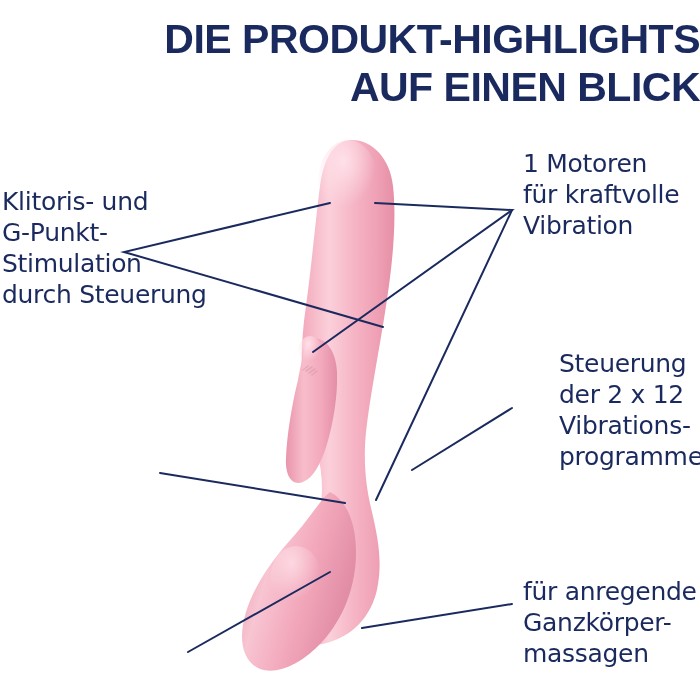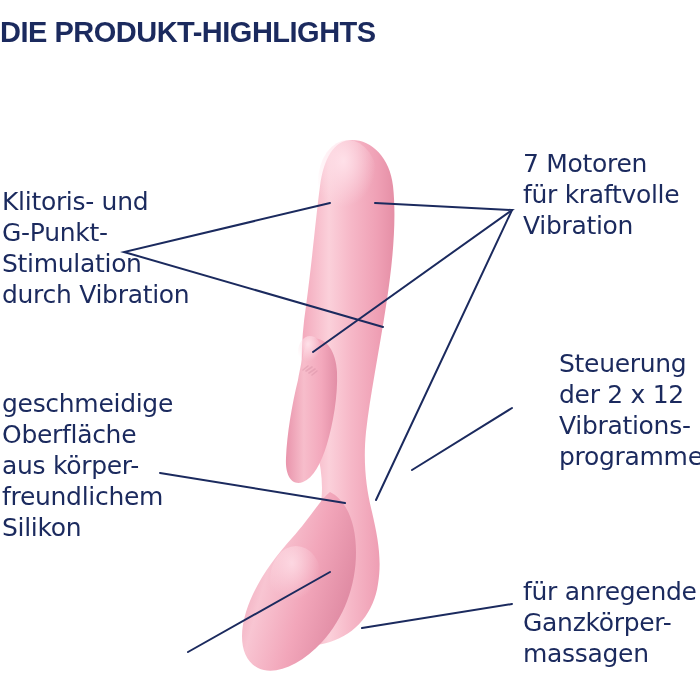--- a/index.html
+++ b/index.html
@@ -4,22 +4,22 @@
 <style>
   html,body{margin:0;padding:0;}
   body{
     width:700px;height:700px;background:#ffffff;overflow:hidden;position:relative;
     font-family:"Liberation Sans",sans-serif;
   }
   #stage{position:absolute;inset:0;width:700px;height:700px;}
 
   
   .headline{
-    position:absolute;left:0;top:16px;width:700px;text-align:left;
-    color:#1b2a5e;font-weight:bold;font-size:29px;line-height:1.16;
+    position:absolute;left:0;top:16px;width:700px;text-align:right;
+    color:#1b2a5e;font-weight:bold;font-size:41px;line-height:1.16;
     letter-spacing:-0.5px;font-stretch:condensed;
     font-family:"Liberation Sans",sans-serif;
   }
   .headline .l2{display:block;}
 
   
   .label{
     position:absolute;color:#1b2a5e;font-size:25px;line-height:1.24;
     font-family:"DejaVu Sans",sans-serif;font-weight:400;
     letter-spacing:-0.3px;white-space:pre-line;
@@ -37,20 +37,21 @@
   
   #art{position:absolute;left:0;top:0;width:700px;height:700px;}
 </style>
 </head>
 <body>
 
 <div id="stage">
 
   <div class="headline">
     <span>DIE PRODUKT-HIGHLIGHTS</span>
+    <span class="l2">AUF EINEN BLICK</span>
   </div>
 
   <svg id="art" viewBox="0 0 700 700">
     <defs>
       <linearGradient id="bodyGrad" x1="0" y1="0" x2="1" y2="0">
         <stop offset="0%" stop-color="#eb96ad"></stop>
         <stop offset="18%" stop-color="#f3a9bc"></stop>
         <stop offset="42%" stop-color="#fbd0da"></stop>
         <stop offset="62%" stop-color="#f6b7c7"></stop>
         <stop offset="85%" stop-color="#efa0b5"></stop>
@@ -131,30 +132,25 @@
 
       <line x1="188" y1="652" x2="330" y2="572"></line>
 
       <line x1="512" y1="604" x2="362" y2="628"></line>
     </g>
   </svg>
 
   <div class="label left" id="label-clitoris">Klitoris- und
 G-Punkt-
 Stimulation
-durch Vibration</div>
-
-  <div class="label left" id="label-silicone">geschmeidige
-Oberfläche
-aus körper-
-freundlichem
-Silikon</div>
+durch Steuerung</div>
 
 
-  <div class="label right" id="label-motors">7 Motoren
+
+  <div class="label right" id="label-motors">1 Motoren
 für kraftvolle
 Vibration</div>
 
   <div class="label right" id="label-control">Steuerung
 der 2 x 12
 Vibrations-
 programme</div>
 
   <div class="label right" id="label-massage">für anregende
 Ganzkörper-

